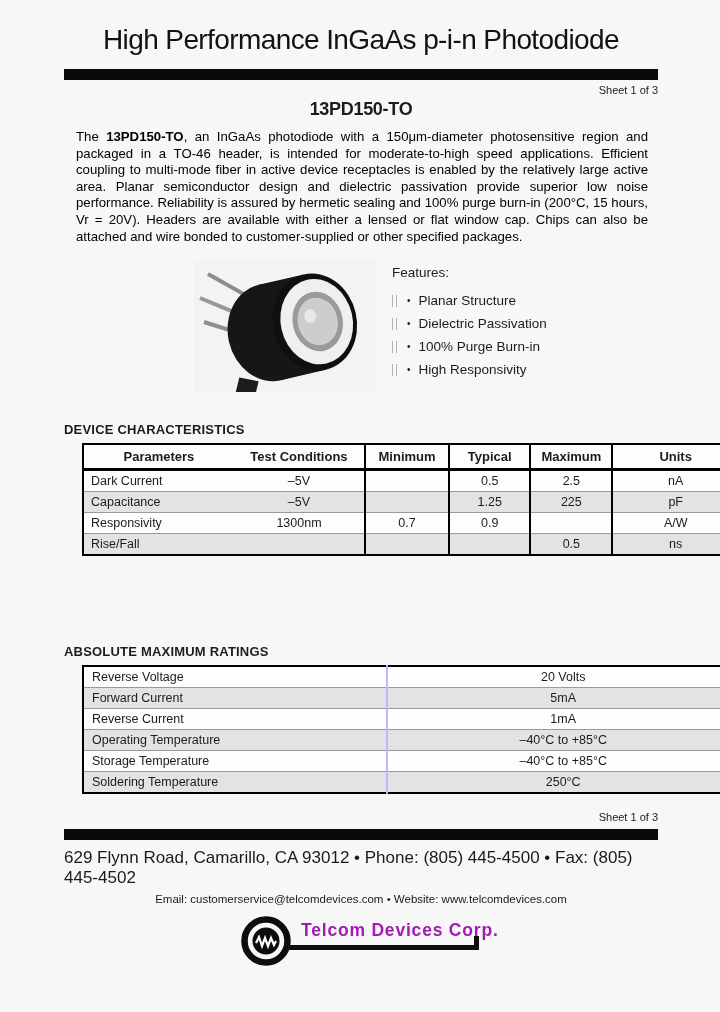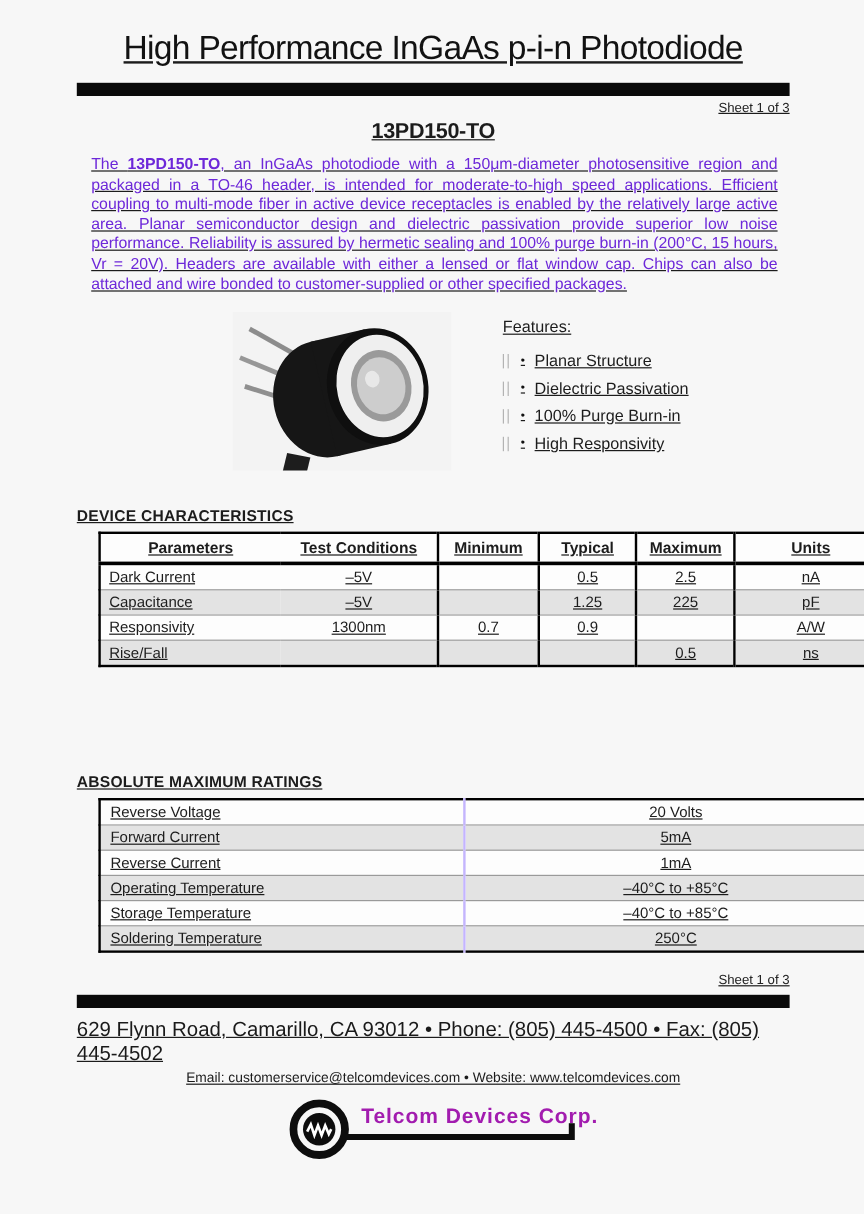--- a/index.html
+++ b/index.html
@@ -3,38 +3,38 @@
 <meta charset="utf-8">
 <style>
   html,body{margin:0;padding:0;}
   body{
     width:720px;height:1012px;
     background:#f7f7f7;
     font-family:"Liberation Sans",sans-serif;
     color:#1c1c1c;
     overflow:hidden;
   }
-  .page{width:594px;margin-left:64px;position:relative;text-decoration:underline;}
+  .page{width:594px;margin-left:64px;position:relative;}
 
   .doc-title{
     padding-top:24px;text-align:center;
     font-size:28px;font-weight:400;letter-spacing:-0.6px;color:#121212;
     white-space:nowrap;
   }
   .bar{height:11px;background:#0a0a0a;margin-top:13px;}
   .sheet-line{margin-top:4px;text-align:right;font-size:11px;color:#222;}
   .part-number{margin-top:3px;text-align:center;font-size:18px;font-weight:700;letter-spacing:-0.3px;}
 
   .description{
     margin-top:9px;padding:0 10px 0 12px;
-    font-size:13.2px;line-height:16.6px;text-align:justify;color:#6d28d9;
+    font-size:13.2px;line-height:16.6px;text-align:justify;color:#000000;
   }
   .description .pn{font-weight:700;}
 
-  .media-row{display:flex;margin-top:15px;height:134px;gap:27px;}
+  .media-row{display:flex;margin-top:15px;height:134px;}
   .photo-wrap{margin-left:130px;width:182px;height:132px;background:#f3f3f3;}
   .features{margin-left:16px;padding-top:5px;}
   .features-heading{font-size:13.5px;margin-bottom:9px;}
   .feature-item{display:flex;align-items:center;height:23px;font-size:13.5px;}
   .tick{width:1px;height:12px;background:#b3b3b3;margin-right:3px;display:inline-block;}
   .bullet{font-size:10px;margin:0 8px 0 7px;color:#111;}
 
   .section-title{text-align:left;font-weight:700;font-size:13px;letter-spacing:0.2px;}
   .dc-title{margin-top:28px;}
   .amr-title{margin-top:88px;}

